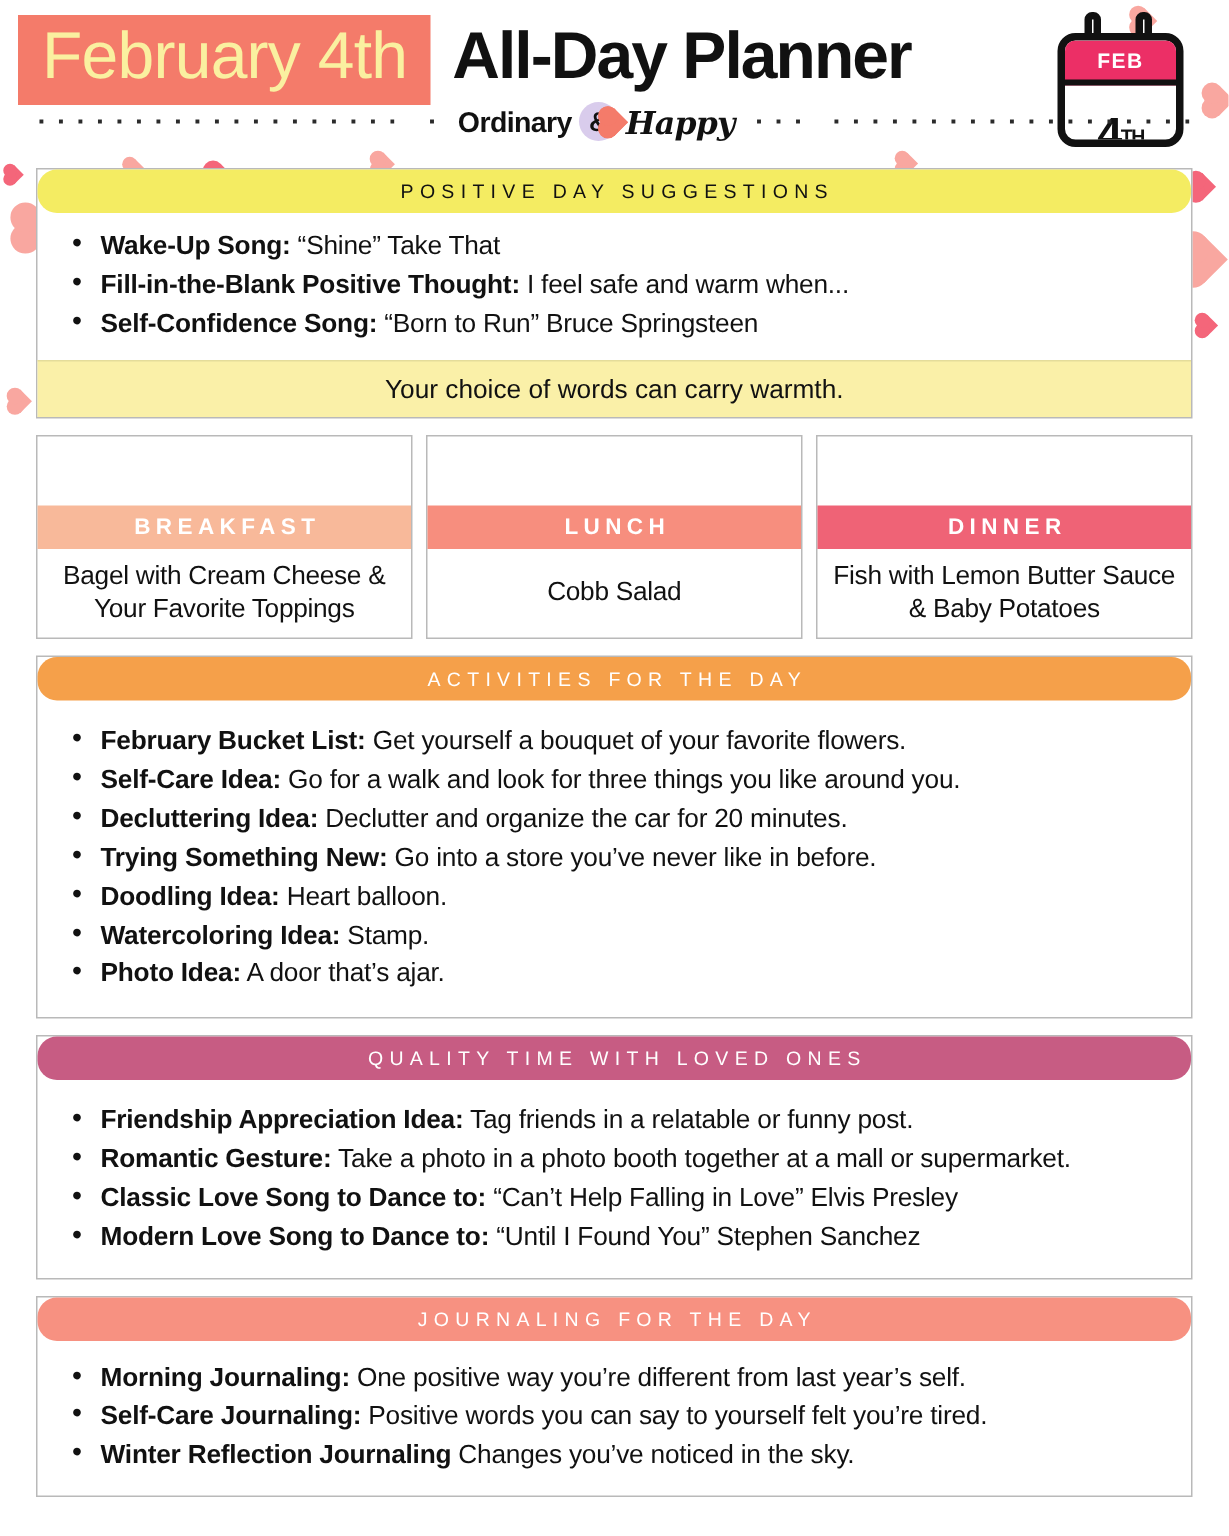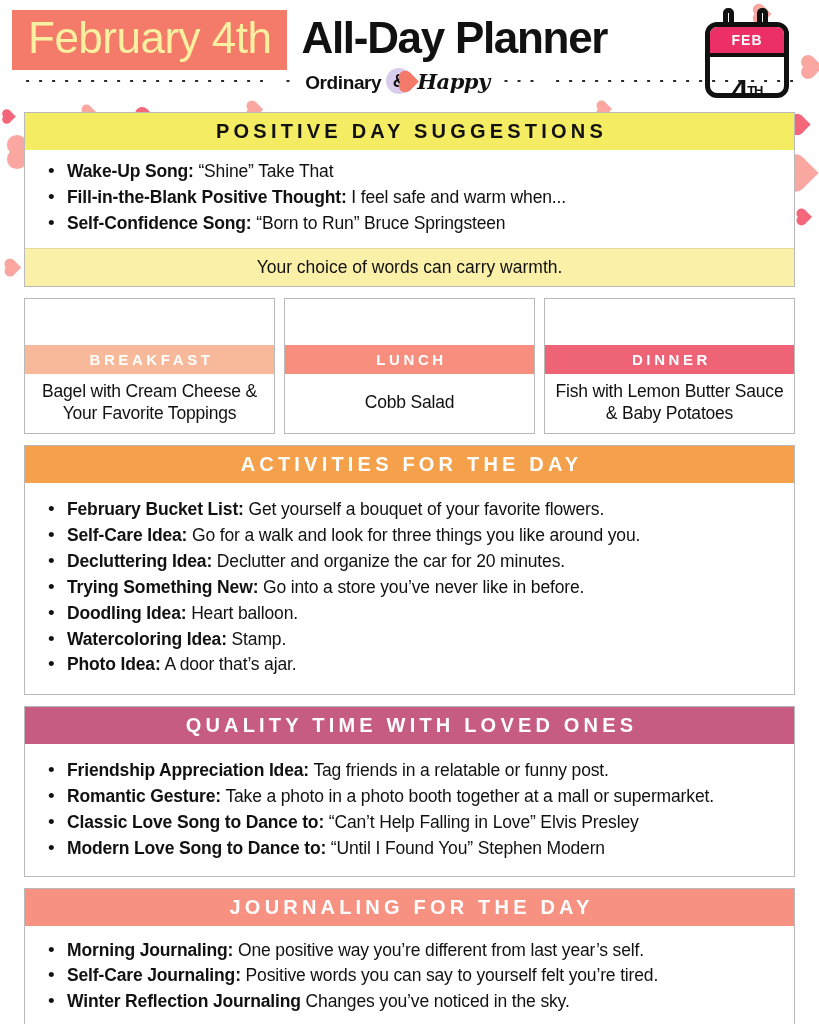--- a/index.html
+++ b/index.html
@@ -87,22 +87,22 @@
   .logo-happy {
     font-size:21px; color:#111; font-style:italic; font-weight:bold;
     font-family:"DejaVu Serif", serif; letter-spacing:-0.5px;
   }
   .logo-heart-l, .logo-heart-r { width:13px; height:13px; background:#F47B6A; }
 
   
   .content { position: relative; padding: 0 24px; z-index: 2; }
   .section { border:1px solid #b9b9b9; background:#fff; margin-bottom: 11px; }
   .sec-head {
-    text-align:center; font-weight:bold; font-size:20px;
-    letter-spacing: 4.2px; padding: 7px 4px 7px 8px;
+    text-align:center; font-weight:normal; font-size:13px;
+    letter-spacing: 4.2px; padding: 7px 4px 7px 8px; border-radius: 13px;
   }
   .sec-head.yellow { background:#F4EC62; color:#111; }
   .sec-head.orange { background:#F5A04A; color:#fff; }
   .sec-head.rose   { background:#C75C83; color:#fff; }
   .sec-head.salmon { background:#F79181; color:#fff; }
   .sec-body { padding: 9px 16px 11px 16px; }
   ul.items { list-style: none; }
   ul.items li {
     position: relative; padding-left: 26px;
     font-size: 17.5px; line-height: 1.42; color:#111; margin-bottom: 1px;
@@ -235,21 +235,21 @@
       </div>
     </div>
 
     <div class="section">
       <div class="sec-head rose">QUALITY TIME WITH LOVED ONES</div>
       <div class="sec-body" style="padding-top:14px;padding-bottom:14px;">
         <ul class="items">
           <li><b>Friendship Appreciation Idea:</b><span> Tag friends in a relatable or funny post.</span></li>
           <li><b>Romantic Gesture:</b><span> Take a photo in a photo booth together at a mall or supermarket.</span></li>
           <li><b>Classic Love Song to Dance to:</b><span> “Can’t Help Falling in Love” Elvis Presley</span></li>
-          <li><b>Modern Love Song to Dance to:</b><span> “Until I Found You” Stephen Modern</span></li>
+          <li><b>Modern Love Song to Dance to:</b><span> “Until I Found You” Stephen Sanchez</span></li>
         </ul>
       </div>
     </div>
 
     <div class="section tight">
       <div class="sec-head salmon">JOURNALING FOR THE DAY</div>
       <div class="sec-body" style="padding-top:12px;padding-bottom:14px;">
         <ul class="items">
           <li><b>Morning Journaling:</b><span> One positive way you’re different from last year’s self.</span></li>
           <li><b>Self-Care Journaling:</b><span> Positive words you can say to yourself felt you’re tired.</span></li>

